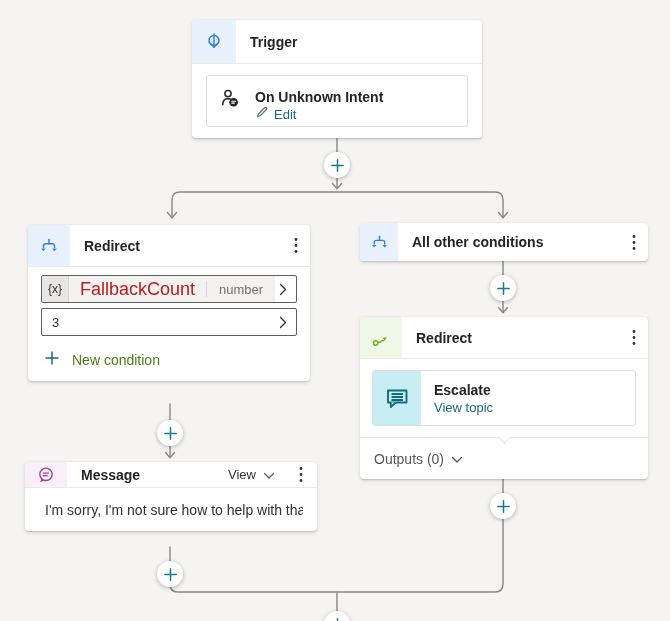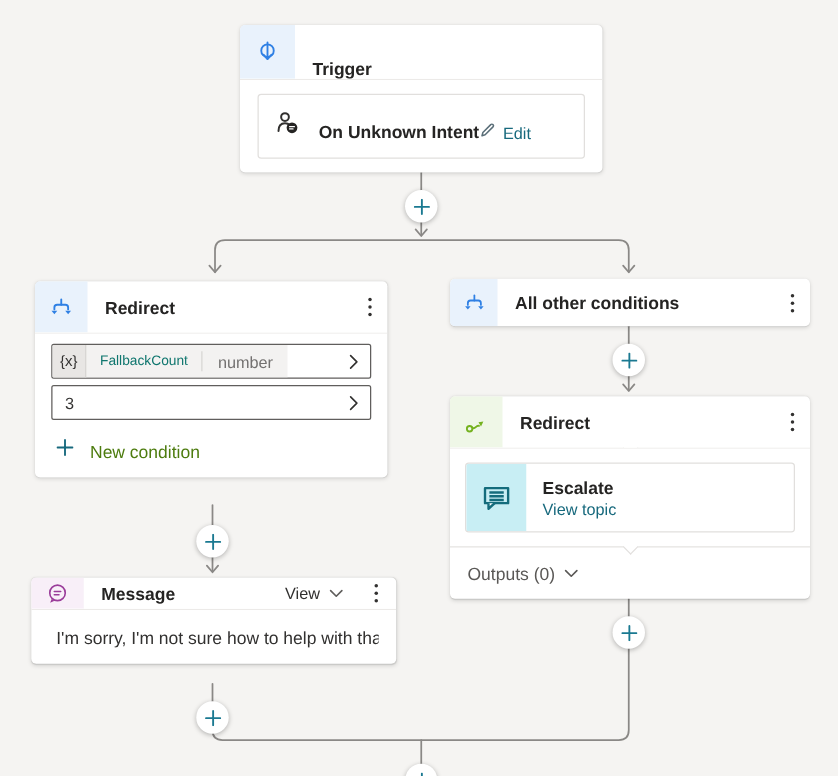--- a/index.html
+++ b/index.html
@@ -34,39 +34,39 @@
   .header-right { margin-left:auto; display:flex; align-items:center; }
   .kebab { padding:0 12px; display:flex; align-items:center; cursor:pointer; }
 
   
   .inner-card {
     border:1px solid #e1dfdd; border-radius:3px;
     display:flex; align-items:center;
   }
   .trigger-body { padding:11px 14px; }
   .trigger-card { height:52px; padding:0 12px; gap:12px; }
-  .card-texts { display:flex; flex-direction:row; gap:0;margin-top:10px; }
+  .card-texts { display:flex; flex-direction:column; gap:0;margin-top:10px; }
   .card-title { font-size:14px; font-weight:600; color:#252423; }
   .edit-row { display:flex; align-items:center; gap:5px; }
   .teal-link { font-size:13px; color:#17697d; cursor:pointer; }
 
   
   .cond-body { padding:8px 13px 10px 13px; display:flex; flex-direction:column; }
   .field {
     display:flex; align-items:center; height:28px;
     border:1px solid #605e5c; border-radius:2px; background:#fff;
     margin-bottom:5px; overflow:hidden; cursor:pointer;
   }
   .var-chip { display:flex; align-items:stretch; background:#f3f2f1; height:100%; }
   .xbox {
     width:27px; display:flex; align-items:center; justify-content:center;
     background:#e8e6e4; border-right:1px solid #d8d6d4;
     font-size:12px; color:#323130;
   }
-  .var-name { display:flex; align-items:center; padding:0 11px; font-size:11px; color:#0f766e; }
+  .var-name { display:flex; align-items:center; padding:0 11px; font-size:18px; color:#b91c1c; }
   .var-divider { width:1px; background:#d8d6d4; margin:5px 0; }
   .var-type { display:flex; align-items:center; padding:0 12px; font-size:13px; color:#737170; }
   .field-text { font-size:13px; color:#323130; padding:0 10px; }
   .field-chevron { margin-left:auto; display:flex; align-items:center; padding-right:9px; }
   .new-condition { display:flex; align-items:center; gap:13px; margin:10px 0 2px 4px; cursor:pointer; }
   .new-condition-label { font-size:14px; color:#4d7c0f; }
 
   
   .redirect-body { padding:11px 12px; position:relative; }
   .escalate-card { height:56px; gap:0; overflow:hidden; }
@@ -110,21 +110,21 @@
       <path d="M170,404 V457"></path>
       <path d="M165.5,452.5 L170,457.8 L174.5,452.5"></path>
       <path d="M503,261 V312"></path>
       <path d="M498.5,307.5 L503,312.8 L507.5,307.5"></path>
       <path d="M170,547 V584 Q170,592 178,592 H495 Q503,592 503,584 V479"></path>
       <path d="M337,592 V613"></path>
     </g>
   </svg>
 
   <div class="node" style="left:192px; top:20px; width:290px;">
-    <div class="node-header bordered" style="height:44px;align-items:flex-end;">
+    <div class="node-header bordered" style="height:44px;">
       <div class="icon-cell icon-blue" style="width:44px;">
         <svg width="20" height="20" viewBox="0 0 20 20" fill="none" stroke="#2f80e4" stroke-width="1.5" stroke-linecap="round" stroke-linejoin="round">
           <circle cx="10" cy="8.5" r="5"></circle>
           <path d="M10,2 V15"></path>
           <path d="M6.8,11.8 L10,15.3 L13.2,11.8"></path>
         </svg>
       </div>
       <span class="node-title">Trigger</span>
     </div>
     <div class="trigger-body">

